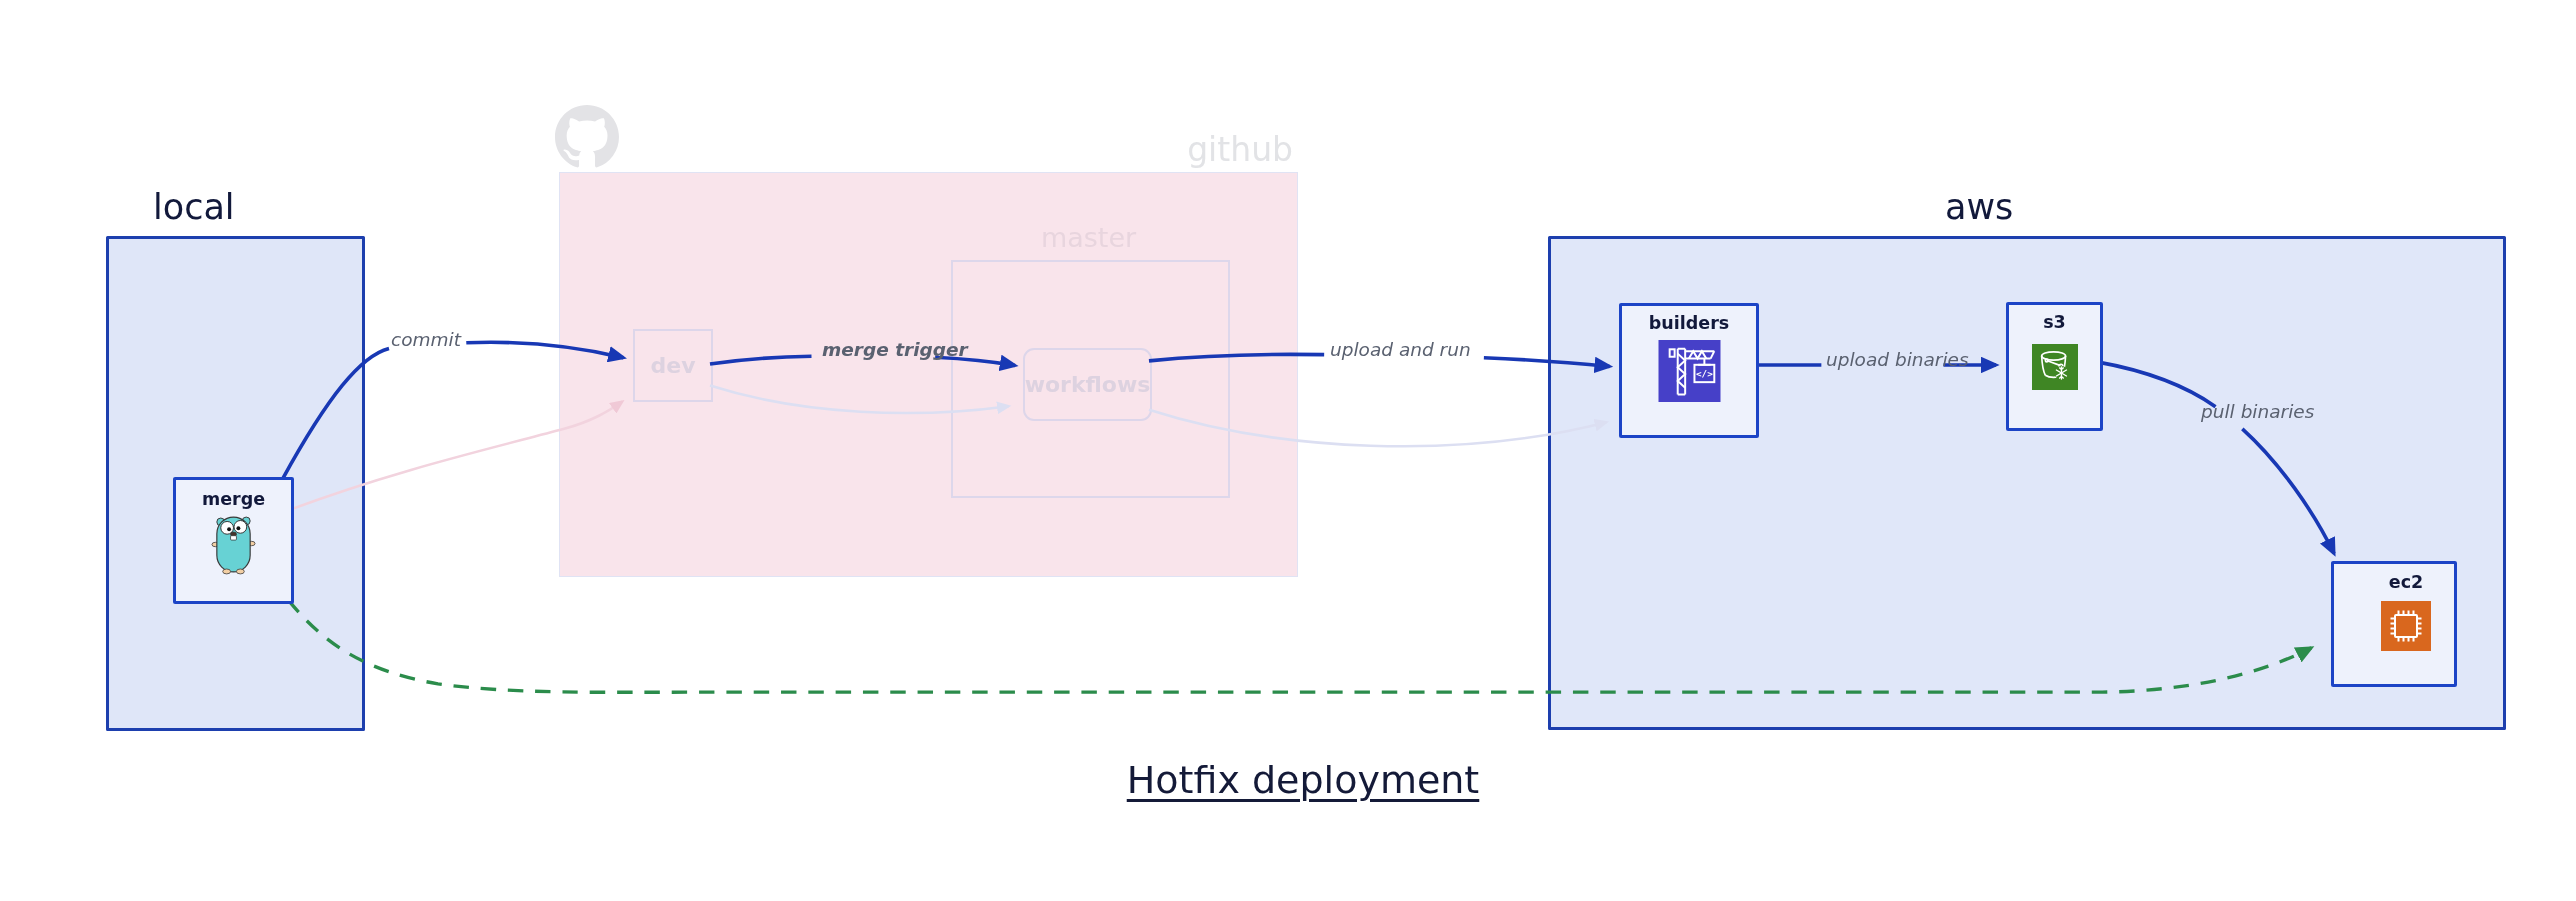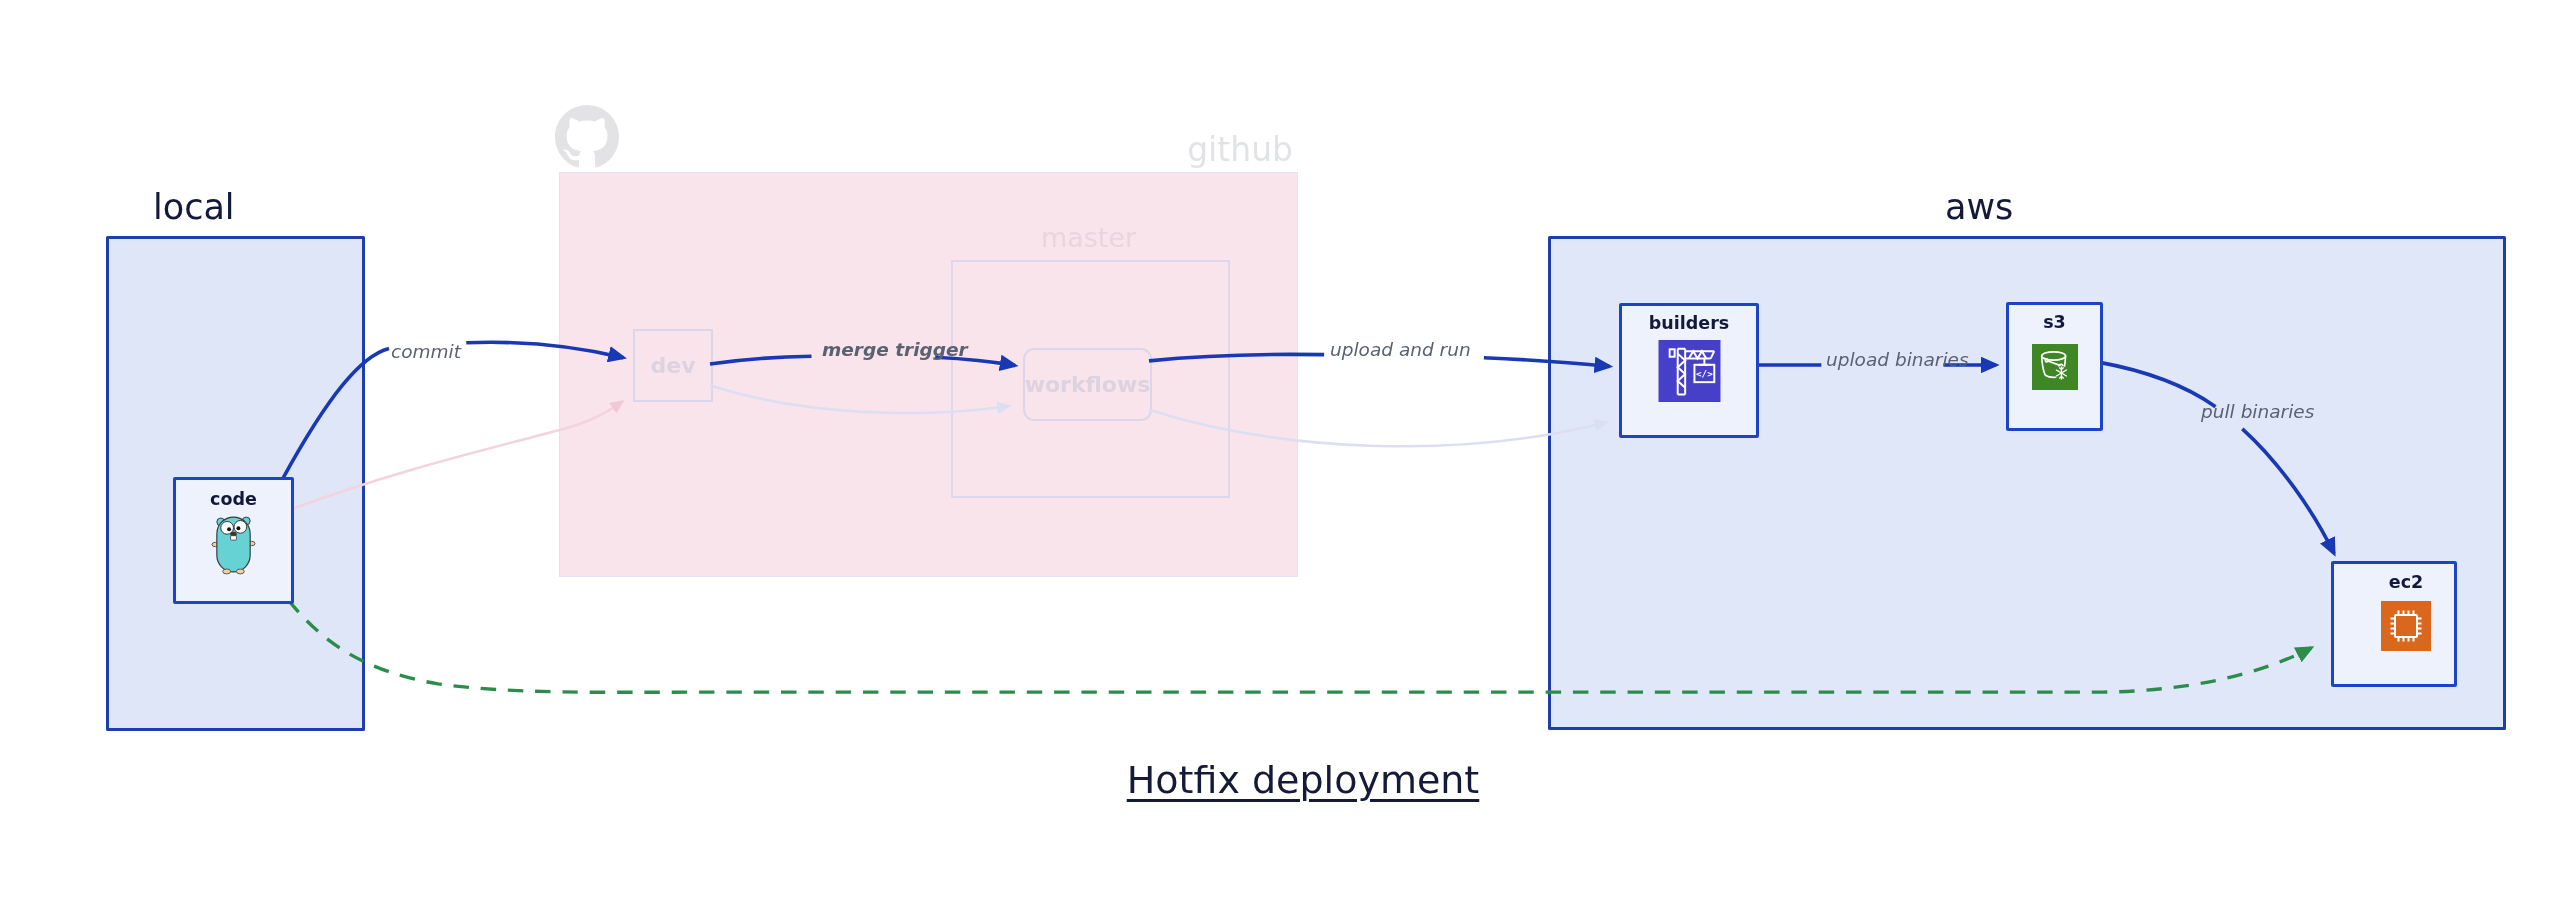--- a/index.html
+++ b/index.html
@@ -133,28 +133,28 @@
     <g>
       <path d="M 4070 702 C 4170 720, 4248 752, 4300 789" fill="none" stroke="#1838b4" stroke-width="7"></path>
       <path d="M 4352 832 C 4425 898, 4492 995, 4530 1074" fill="none" stroke="#1838b4" stroke-width="7" marker-end="url(#mBlue)"></path>
     </g>
 
     <g>
       <path d="M 560 1165 C 628 1248, 705 1302, 850 1327 C 1000 1347, 1150 1343, 1400 1343 L 4080 1343 C 4240 1341, 4380 1312, 4486 1257" fill="none" stroke="#2b8c4b" stroke-width="6.5" stroke-dasharray="30 23" marker-end="url(#mGreen)"></path>
     </g>
   </svg>
 
-  <div class="edge-label" style="left:391px;top:331px;margin-top:12px;">commit</div>
+  <div class="edge-label" style="left:391px;top:331px;">commit</div>
   <div class="edge-label" style="left:822px;top:341px;font-weight:bold;">merge trigger</div>
   <div class="edge-label" style="left:1330px;top:341px;">upload and run</div>
   <div class="edge-label" style="left:1826px;top:351px;">upload binaries</div>
   <div class="edge-label" style="left:2201px;top:403px;">pull binaries</div>
 
   <div class="node code-node">
-    <span class="nlabel">code</span>
+    <span class="nlabel">merge</span>
     <span class="icon-wrap" style="margin-top:5.2px;">
       <svg width="49" height="61" viewBox="0 0 100 124">
         <circle cx="24" cy="16" r="8" fill="#67d2d4" stroke="#3a3a3a" stroke-width="2"></circle>
         <circle cx="76" cy="14" r="8" fill="#67d2d4" stroke="#3a3a3a" stroke-width="2"></circle>
         <ellipse cx="13" cy="62" rx="7" ry="4.5" fill="#f2cfa4" stroke="#3a3a3a" stroke-width="1.6"></ellipse>
         <ellipse cx="87" cy="60" rx="7" ry="4.5" fill="#f2cfa4" stroke="#3a3a3a" stroke-width="1.6"></ellipse>
         <rect x="16" y="6" width="68" height="112" rx="34" fill="#67d2d4" stroke="#3a3a3a" stroke-width="2.4"></rect>
         <ellipse cx="36" cy="117" rx="8" ry="5" fill="#f2cfa4" stroke="#3a3a3a" stroke-width="1.6"></ellipse>
         <ellipse cx="64" cy="117" rx="8" ry="5" fill="#f2cfa4" stroke="#3a3a3a" stroke-width="1.6"></ellipse>
         <circle cx="37" cy="28" r="13" fill="#ffffff" stroke="#333333" stroke-width="2"></circle>

